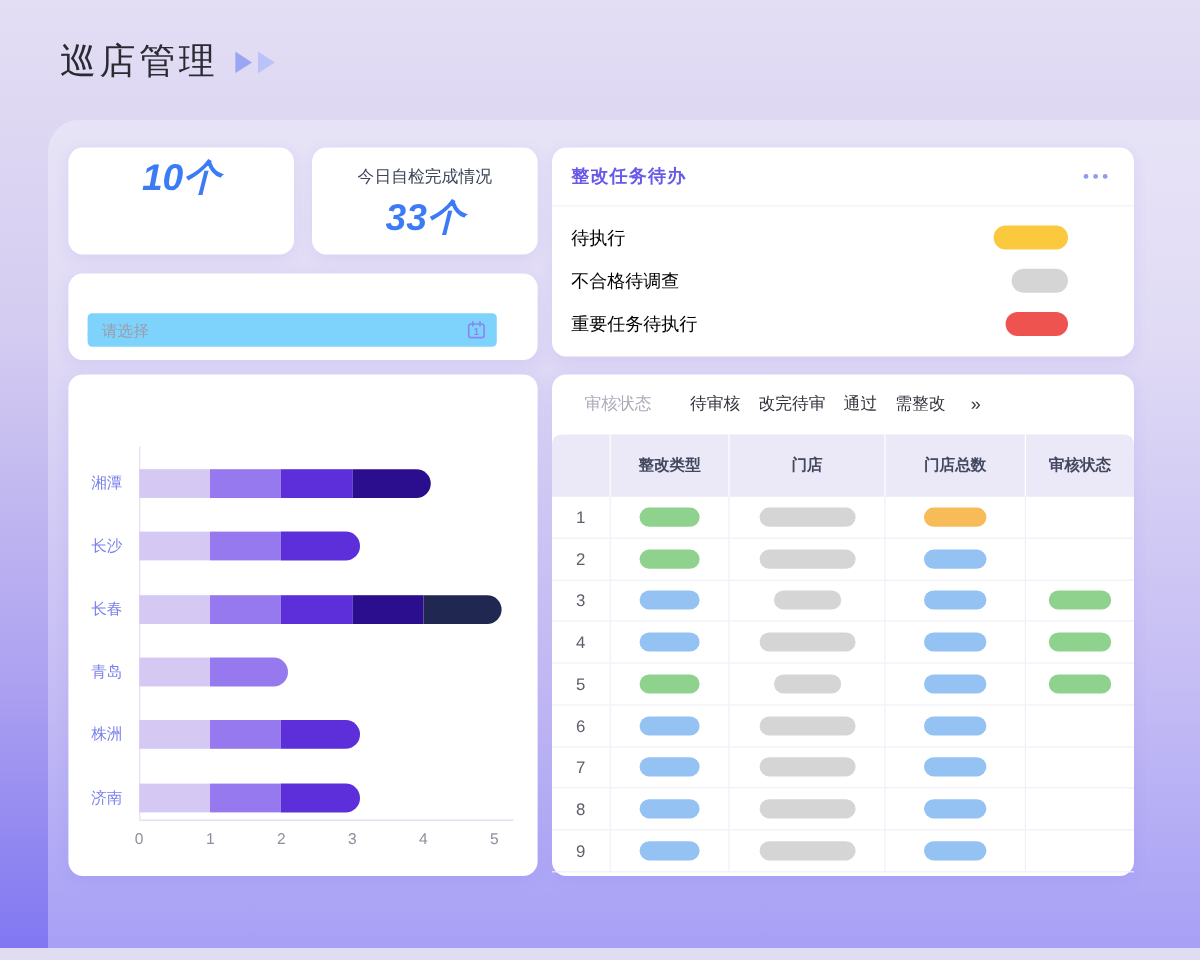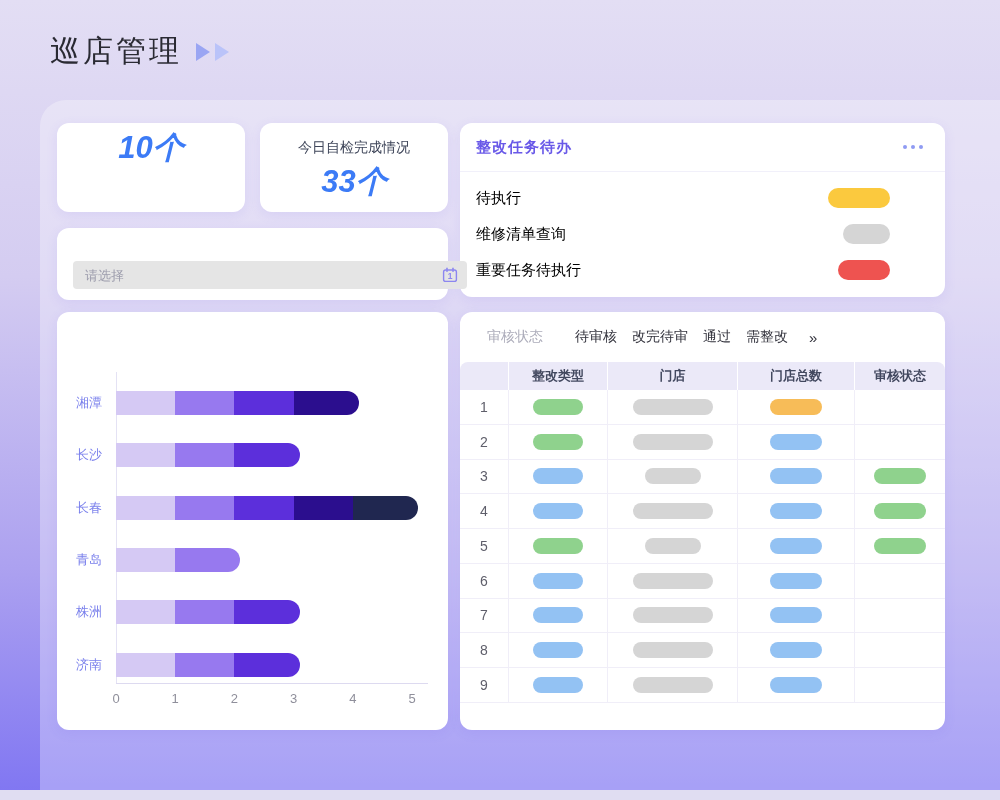--- a/index.html
+++ b/index.html
@@ -34,22 +34,22 @@
   .dot { width:4px; height:4px; border-radius:50%; background:#8F9BF3; }
   #todo-list { padding-top:8px; }
   .todo-row { display:flex; align-items:center; justify-content:space-between;
     height:36px; padding:0 55px 0 16px; }
   .todo-label { font-size:15px; color:#000000; }
   .todo-badge { height:20px; border-radius:10px; }
 
   
   #card-time { left:57px; top:228px; width:391px; height:72px; }
   .time-label { position:absolute; left:16px; top:10px; font-size:14px; color:#3E4557; font-weight:500;margin-top:32px; }
-  .time-input-wrap { position:absolute; left:16px; top:33px; width:394px; height:28px;
-    background:#e5e5e5; border-radius:4px; display:flex; align-items:center; }
+  .time-input-wrap { position:absolute; left:16px; top:33px; width:341px; height:28px;
+    background:#7dd3fc; border-radius:4px; display:flex; align-items:center; }
   .time-input { flex:1; border:none; outline:none; background:transparent;
     font-size:13px; color:#5A5A68; padding-left:12px;
     font-family:"Liberation Sans","DejaVu Sans",sans-serif; }
   .time-input::placeholder { color:#9C9CAC; opacity:1; }
   .cal-btn { margin-right:8px; display:flex; cursor:pointer; }
 
   
   #card-chart { left:57px; top:312px; width:391px; height:418px; }
   #card-chart .card-title-row { padding:0 22px 0 14px; height:48px; }
   .title-icons { display:flex; align-items:center; gap:18px; }
@@ -65,21 +65,21 @@
   .chart-seg.cap { border-radius:0 12px 12px 0; }
   #chart-xaxis { position:absolute; left:0; top:331px; right:0; height:16px; }
   .x-tick { position:absolute; transform:translateX(-50%); font-size:13px; color:#8F8F9B; }
 
   
   #card-review { left:460px; top:312px; width:485px; height:418px; }
   .tab-row { display:flex; align-items:center; height:50px; padding-left:27px; font-size:14px; }
   .filter-label { color:#ACACBA; margin-right:32px; }
   .tab { color:#33333D; margin-right:15px; cursor:pointer; }
   .more-tabs { color:#33333D; margin-left:6px; font-size:15px; cursor:pointer; }
-  .thead { display:flex; height:28px; background:#EBE9F8; border-radius:8px 8px 0 0; }
+  .thead { display:flex; height:52px; background:#EBE9F8; border-radius:8px 8px 0 0; }
   .th { display:flex; align-items:center; justify-content:center;
     font-size:13px; font-weight:600; color:#42485F; border-right:1px solid #FFFFFF; }
   .th:last-child { border-right:none; }
   .tr { display:flex; height:34.78px; border-bottom:1px solid #F0EEF8; cursor:pointer; }
   .td { display:flex; align-items:center; justify-content:center; border-right:1px solid #F0EEF8; }
   .td:last-child { border-right:none; }
   .row-num { font-size:14px; color:#5E5E6A; }
   .pill { height:16px; border-radius:8px; }
 </style>
 </head>
@@ -113,21 +113,21 @@
         <i class="dot"></i>
         <i class="dot"></i>
       </span>
   </div>
   <div id="todo-list">
       <div class="todo-row">
         <span class="todo-label">待执行</span>
         <span class="todo-badge" style="background: rgb(251, 201, 62); width: 62px;"></span>
       </div>
       <div class="todo-row">
-        <span class="todo-label">维修清单查询</span>
+        <span class="todo-label">不合格待调查</span>
         <span class="todo-badge" style="background: rgb(213, 213, 213); width: 47px;"></span>
       </div>
       <div class="todo-row">
         <span class="todo-label">重要任务待执行</span>
         <span class="todo-badge" style="background: rgb(238, 83, 80); width: 52px;"></span>
       </div>
     </div>
 </div>
 
 <div class="card" id="card-time">

